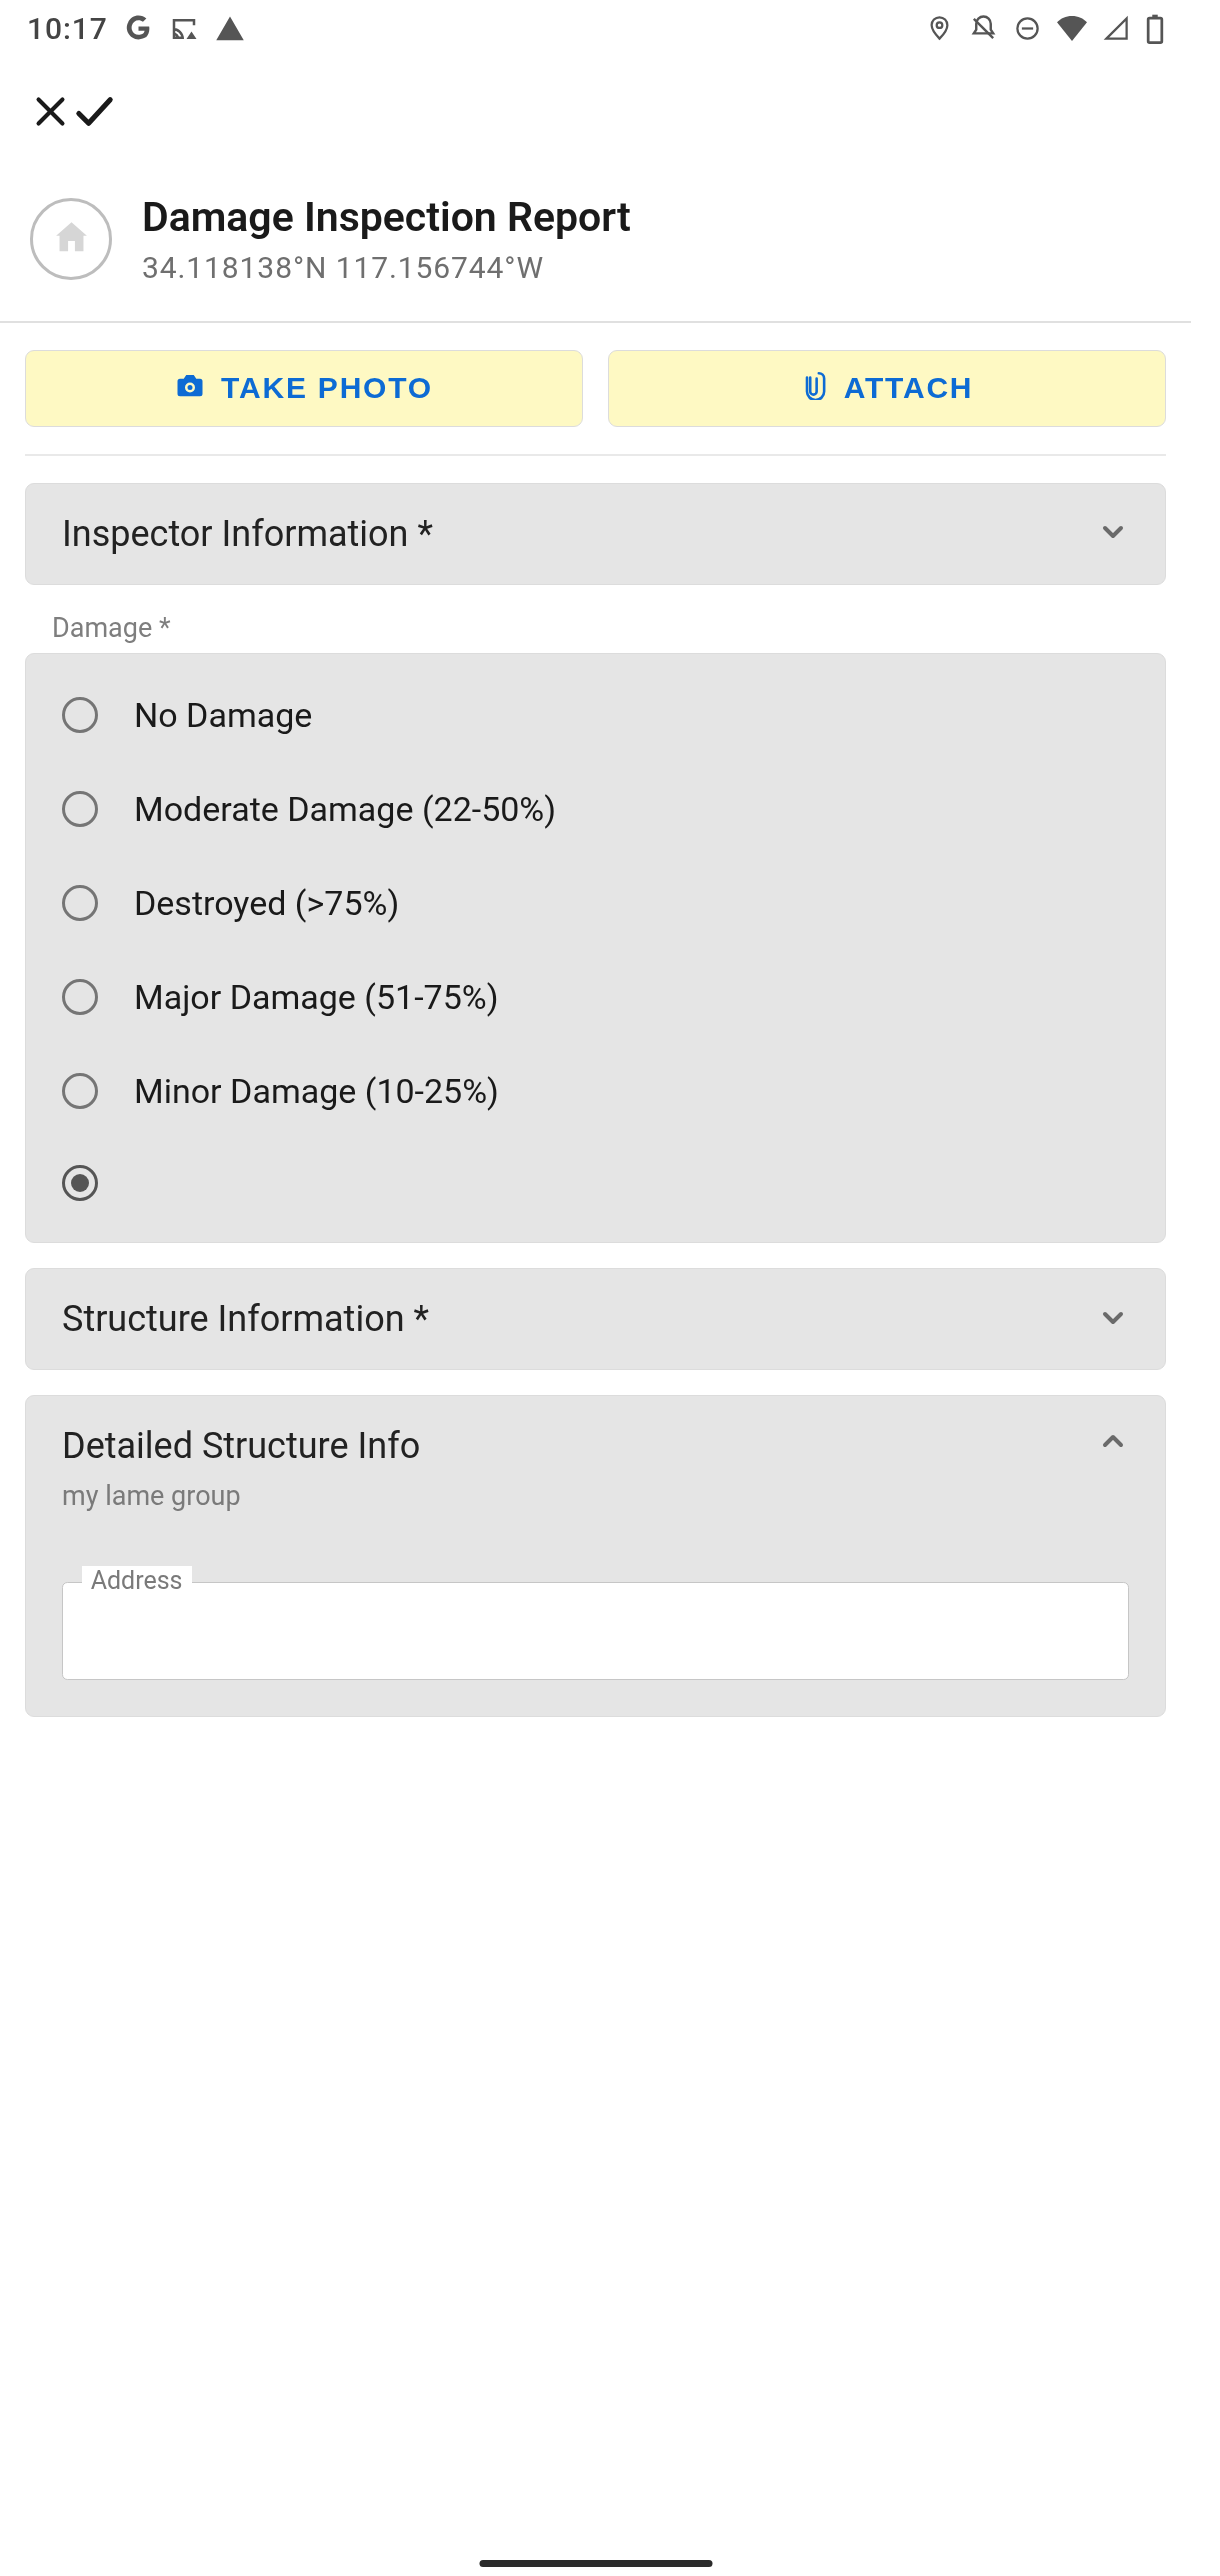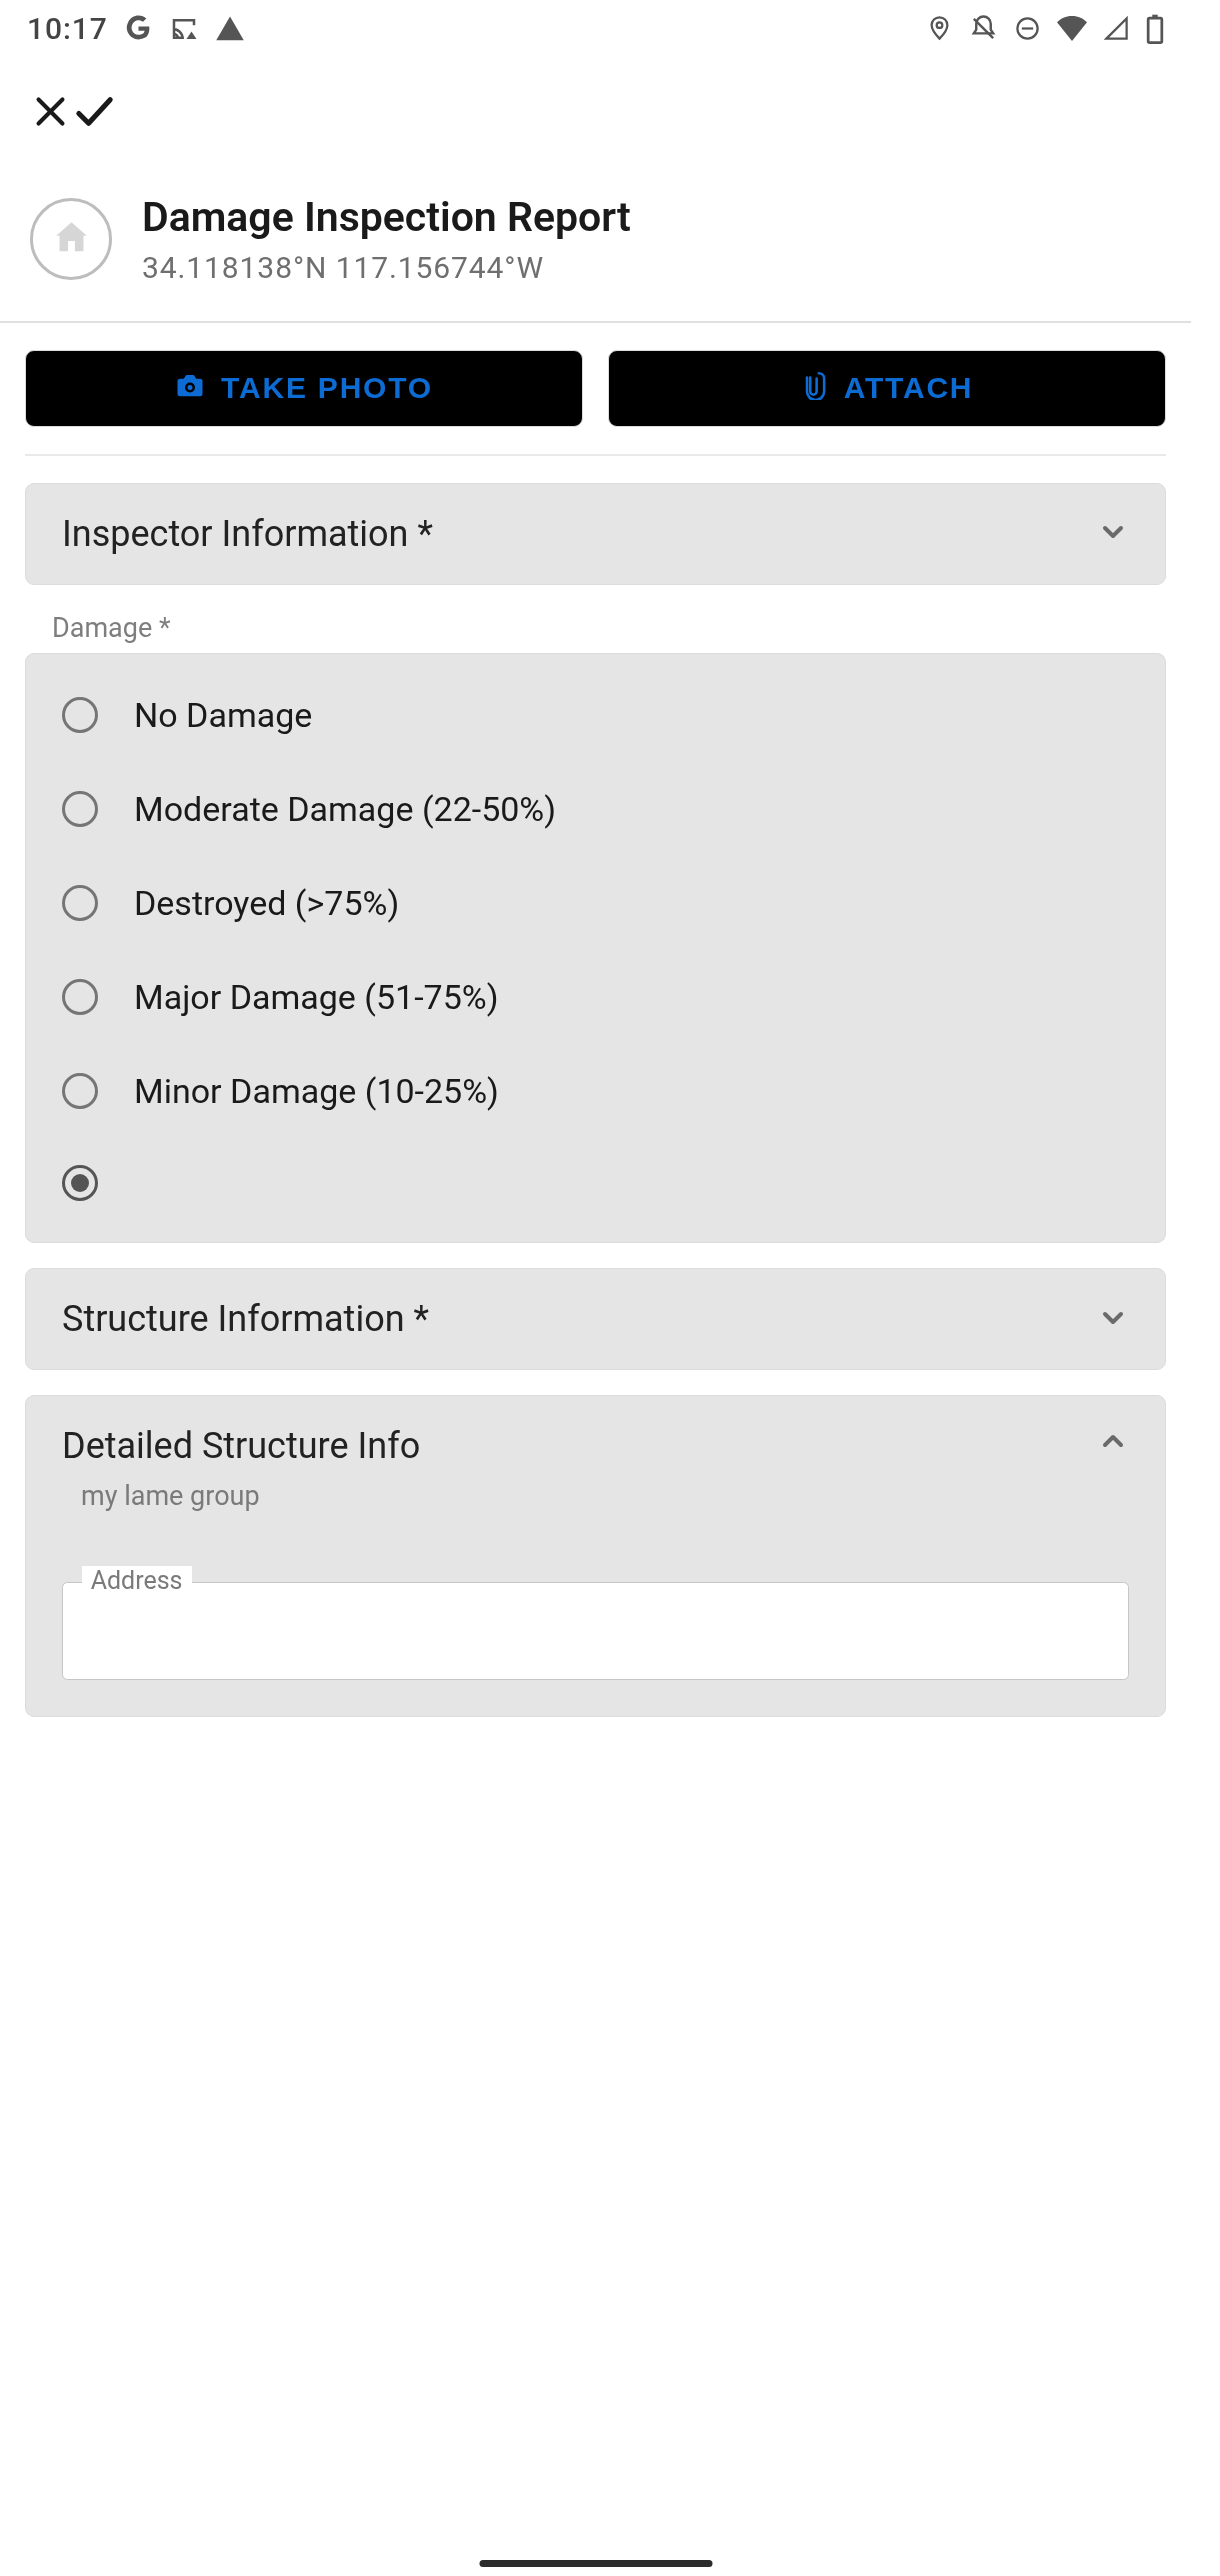--- a/index.html
+++ b/index.html
@@ -15,29 +15,29 @@
   .app-bar-title { font-size: 45px; font-weight: 500; margin-left: 41px; flex: 1; color: #1a1a1a; }
   .icon-btn { background: none; border: none; padding: 0; cursor: pointer; display: flex; align-items: center; justify-content: center; }
   
   .doc-header { display: flex; align-items: center; padding: 25px 30px 36px 30px; gap: 30px; }
   .doc-thumb { width: 82px; height: 82px; border: 3.6px solid #bdbdbd; border-radius: 50%; display: flex; align-items: center; justify-content: center; background: #fff; }
   .doc-title { font-size: 41px; font-weight: 600; color: #1a1a1a; margin-bottom: 9px; }
   .doc-sub { font-size: 30px; color: #6f6f6f; letter-spacing: 0.9px; }
   .divider { height: 1.8px; background: #e0e0e0; width: 100%; }
   
   .actions { display: flex; gap: 25px; padding: 27px 25px; }
-  .action-btn { flex: 1; height: 77px; border: 1.8px solid #dcdcdc; border-radius: 9px; background: #000000; display: flex; align-items: center; justify-content: center; gap: 16px; font-size: 30px; font-weight: 600; letter-spacing: 1.8px; color: #0d6bd4; cursor: pointer; }
+  .action-btn { flex: 1; height: 77px; border: 1.8px solid #dcdcdc; border-radius: 9px; background: #fef9c3; display: flex; align-items: center; justify-content: center; gap: 16px; font-size: 30px; font-weight: 600; letter-spacing: 1.8px; color: #0d6bd4; cursor: pointer; }
   .thin-divider { height: 1.8px; background: #e9e9e9; margin: 0 25px; }
   
   .content { padding: 27px 25px 0 25px; }
   .card { border: 1.8px solid #dcdcdc; border-radius: 9px; background: #e5e5e5; }
   .card + .card-spacer { height: 25px; }
   .card-header { display: flex; align-items: center; justify-content: space-between; padding: 29px 36px; cursor: pointer; }
   .card-header-title { font-size: 36px; color: #222; }
-  .card-header-sub { font-size: 27px; color: #7a7a7a; margin-top: 12.5px; margin-left: 19px; }
+  .card-header-sub { font-size: 27px; color: #7a7a7a; margin-top: 12.5px; }
   .group-label { font-size: 27px; color: #7e7e7e; margin: 27px 0 9px 27px; }
   
   .radio-list { padding: 14.3px 0; }
   .radio-item { display: flex; align-items: center; gap: 36px; padding: 27px 36px; cursor: pointer; }
   .radio-outer { width: 36px; height: 36px; border: 3.6px solid #757575; border-radius: 50%; display: flex; align-items: center; justify-content: center; flex-shrink: 0; }
   .radio-inner { width: 18px; height: 18px; border-radius: 50%; background: #555; display: none; }
   .radio-item.selected .radio-inner { display: block; }
   .radio-item.selected .radio-outer { border-color: #555; }
   .radio-label { font-size: 34px; color: #1a1a1a; }
   

